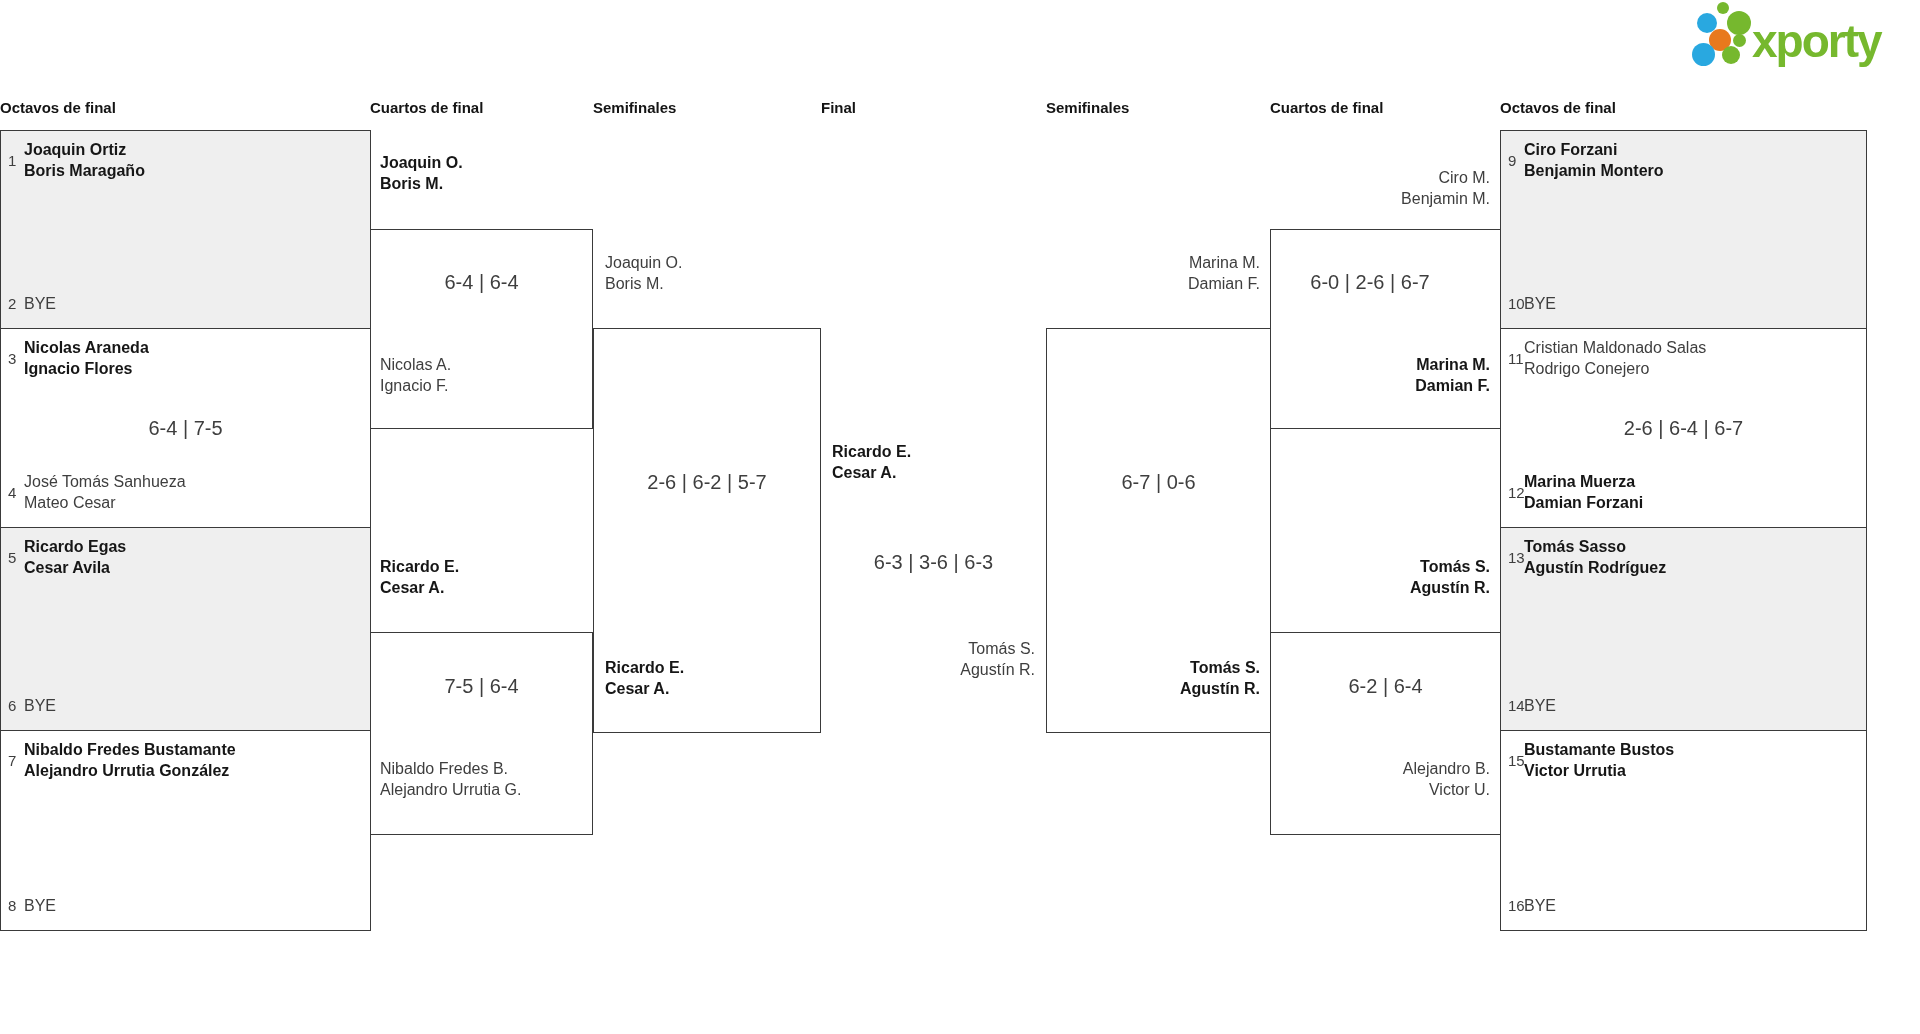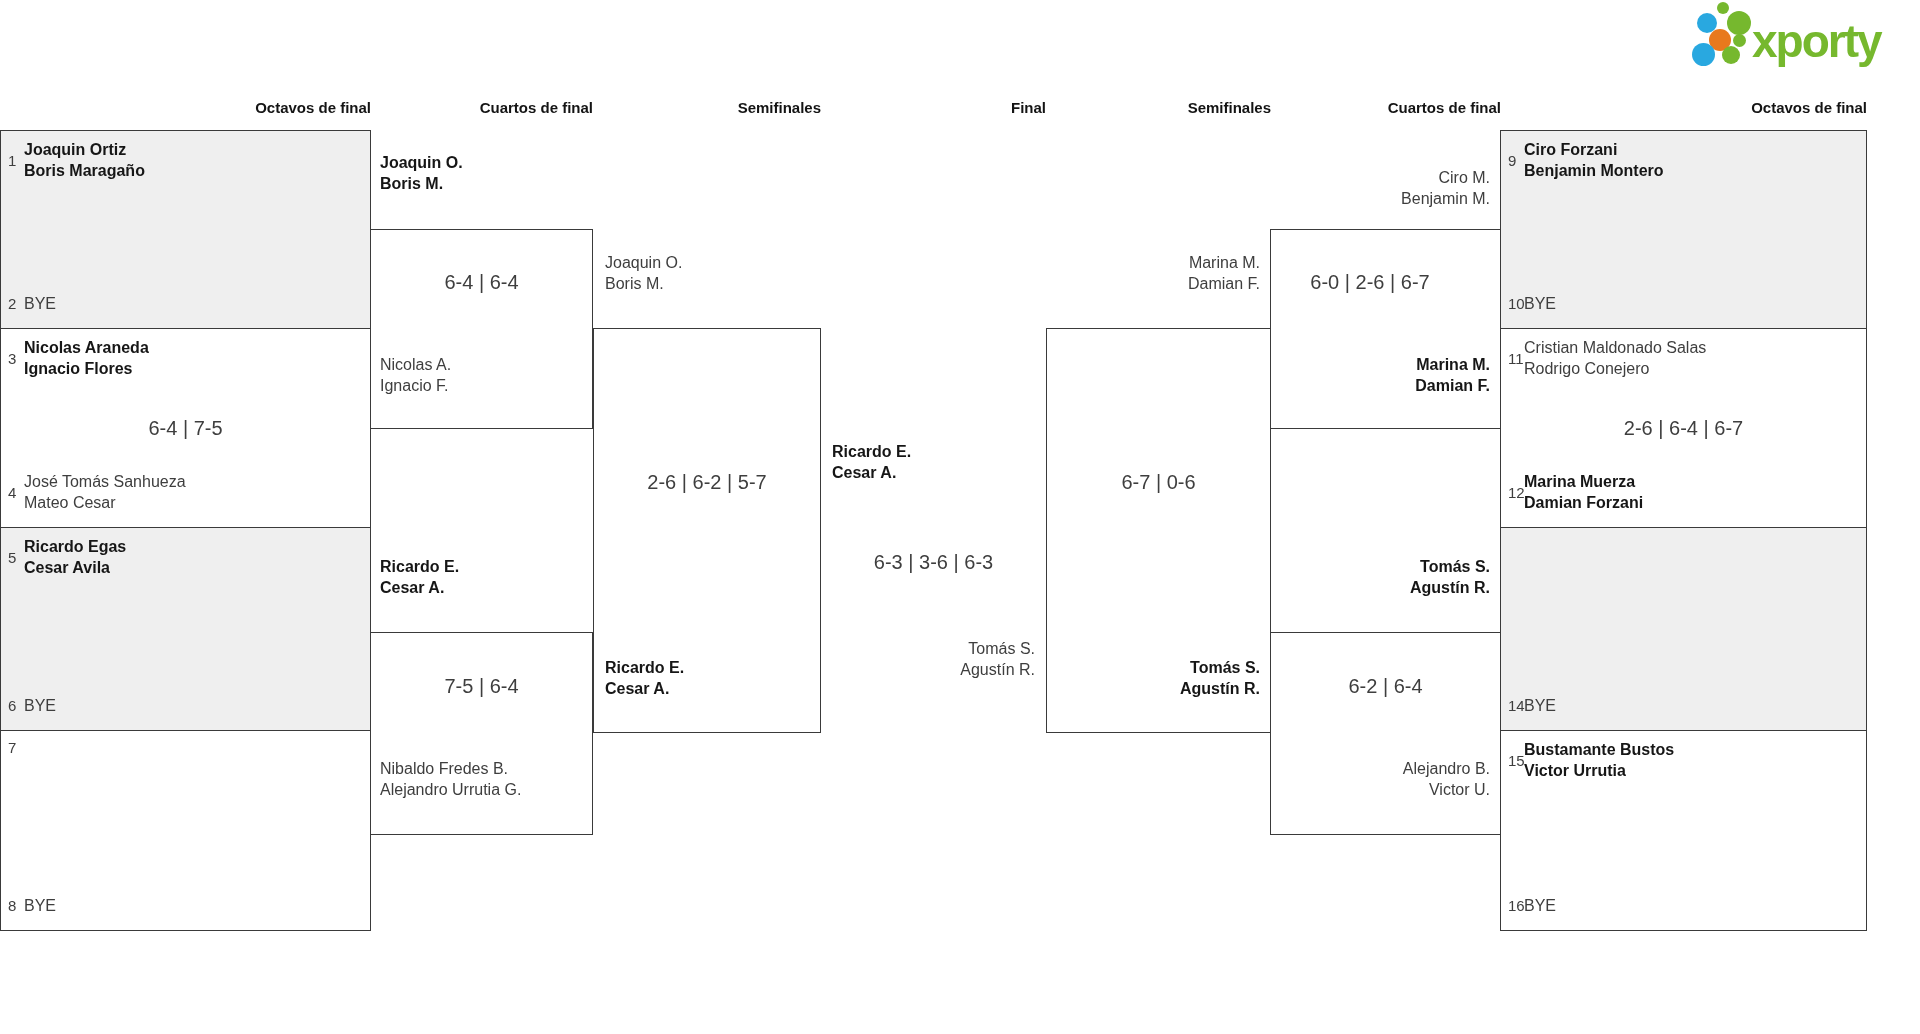--- a/index.html
+++ b/index.html
@@ -8,21 +8,21 @@
   }
   *{margin:0;padding:0;box-sizing:border-box;}
   html,body{width:1920px;height:1034px;background:#ffffff;overflow:hidden;
     font-family:"Liberation Sans", sans-serif;-webkit-font-smoothing:antialiased;}
   .stage{position:absolute;left:0;top:0;width:1920px;height:1034px;}
 
   .title{position:absolute;left:3px;top:3px;font-size:24px;line-height:28px;
     font-weight:700;color:#141414;letter-spacing:0.2px;}
 
   .round-header{position:absolute;top:99px;font-size:15px;font-weight:700;
-    color:#141414;text-align:right;}
+    color:#141414;text-align:left;}
 
   .obox{position:absolute;border:1px solid var(--line);background:#fff;}
   .obox.shaded{background:var(--shaded);}
   .mbox{position:absolute;border:1px solid var(--line);background:transparent;}
 
   .entry{position:absolute;left:0;right:0;display:flex;align-items:center;}
   .entry.top{top:8px;}
   .entry.bottom{bottom:14px;}
   .seed{flex:none;width:23px;padding-left:7px;font-size:15px;color:var(--ink_soft);}
   .names{font-size:16px;line-height:21px;color:var(--ink_soft);}
@@ -113,20 +113,24 @@
       <span class="seed">6</span>
       <div class="names">
           <div>BYE</div>
         </div>
     </div>
   </div>
 
   <div class="obox" style="left:0;top:730px;width:371px;height:201px;">
     <div class="entry top">
       <span class="seed">7</span>
+      <div class="names bold">
+        <div>Nibaldo Fredes Bustamante</div>
+          <div>Alejandro Urrutia González</div>
+      </div>
     </div>
     <div class="entry bottom">
       <span class="seed">8</span>
       <div class="names">
           <div>BYE</div>
         </div>
     </div>
   </div>
 
   <div class="obox shaded" style="left:1500px;top:130px;width:367px;height:199px;">
@@ -157,20 +161,27 @@
     <div class="entry bottom">
       <span class="seed">12</span>
       <div class="names bold">
         <div>Marina Muerza</div>
           <div>Damian Forzani</div>
       </div>
     </div>
   </div>
 
   <div class="obox shaded" style="left:1500px;top:527px;width:367px;height:204px;">
+    <div class="entry top">
+      <span class="seed">13</span>
+      <div class="names bold">
+        <div>Tomás Sasso</div>
+          <div>Agustín Rodríguez</div>
+      </div>
+    </div>
     <div class="entry bottom">
       <span class="seed">14</span>
       <div class="names">
           <div>BYE</div>
         </div>
     </div>
   </div>
 
   <div class="obox" style="left:1500px;top:730px;width:367px;height:201px;">
     <div class="entry top">

